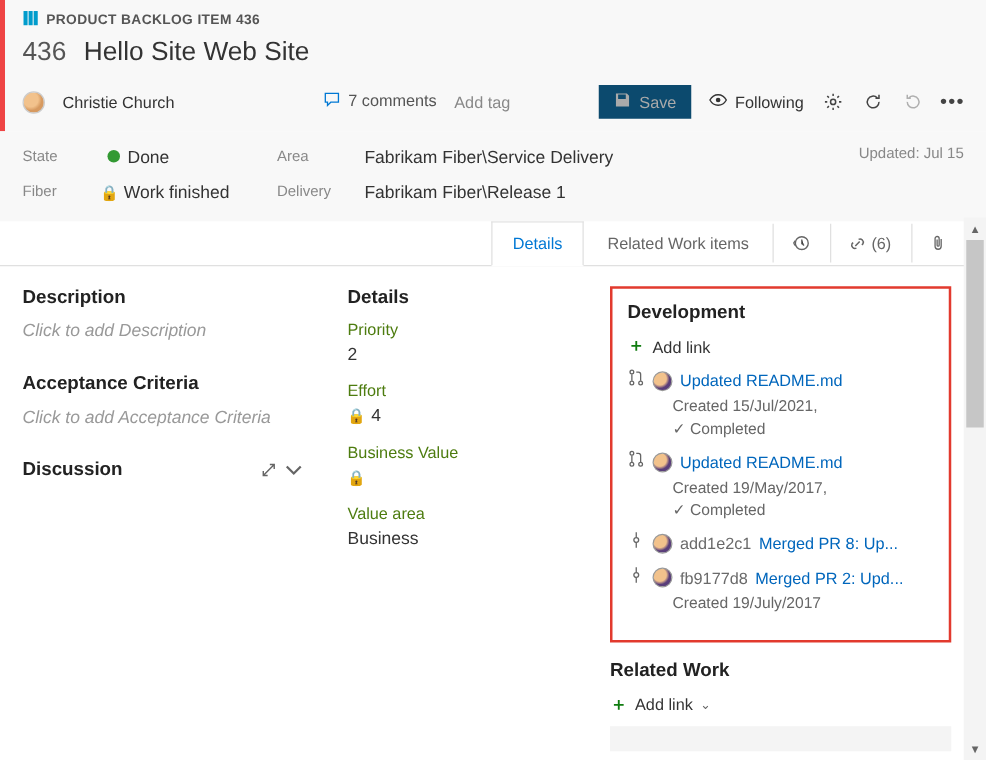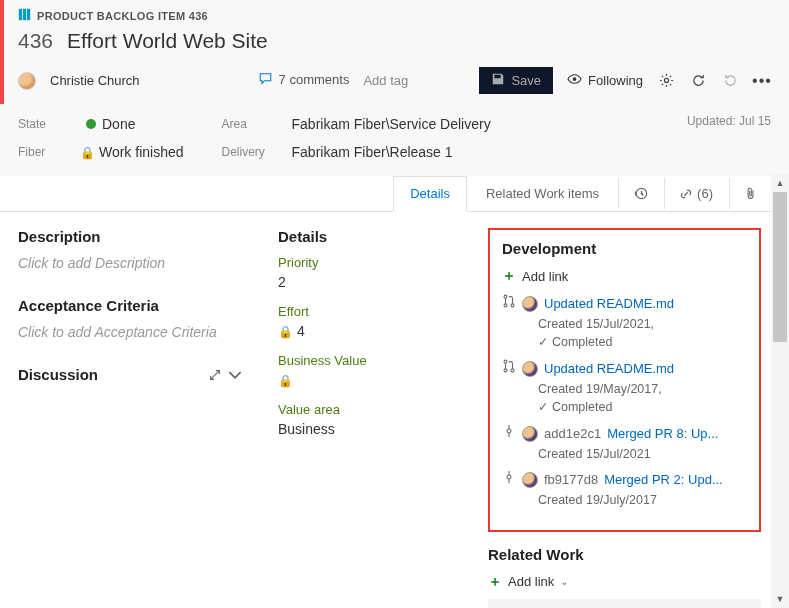--- a/index.html
+++ b/index.html
@@ -9,21 +9,21 @@
   .title-row { display: flex; align-items: baseline; gap: 14px; padding: 2px 0 10px 6px; }
   .id-large { font-size: 21px; color: #555; }
   .title-large { font-size: 21px; color: #333; }
   .meta-row { display: flex; align-items: center; padding: 4px 0 10px 6px; gap: 14px; }
   .avatar { width: 18px; height: 18px; border-radius: 50%; background: radial-gradient(circle at 35% 35%,#f2c28c 40%, #d79a60 60%); border:1px solid #ccc; display:inline-block; vertical-align:middle;}
   .assignee { font-size: 13px; color: #333; }
   .spacer { flex: 1; }
   .comments { display: flex; gap: 6px; color: #555; font-size: 13px; }
   .addtag { color: #888; font-size: 13px; }
   .toolbar { display:flex; align-items:center; gap:14px;}
-  .save-btn { display:flex; align-items:center; gap:6px; background:#0f172a; color:#aaa; padding:5px 12px; font-size:13px;}
+  .save-btn { display:flex; align-items:center; gap:6px; background:#0c4a6e; color:#aaa; padding:5px 12px; font-size:13px;}
   .following { display:flex; align-items:center; gap:6px; color:#333; font-size:13px;}
   .icon-btn { width:18px; height:18px; display:flex; align-items:center; justify-content:center; color:#444;}
   .fields { display:flex; padding: 12px 18px 4px 18px; gap:38px; background:#f8f8f8; position:relative;}
   .fld-label { font-size: 12px; color:#888; width:50px;}
   .fld-row { display:flex; align-items:center; gap:12px; margin-bottom:12px;}
   .fld-value { font-size: 14px; color:#333;}
   .state-dot { width:10px; height:10px; border-radius:50%; background:#339933; display:inline-block; margin-right:6px; margin-left:6px;}
   .lock { color:#999; font-size:12px; margin-right:4px;}
   .updated { position:absolute; right:18px; top:10px; font-size:12px; color:#888;}
   .tabs { display:flex; align-items:center; justify-content:flex-end; border-bottom:1px solid #e0e0e0; padding: 0 18px; gap:2px; }
@@ -68,21 +68,21 @@
       <svg class="db-icon" viewBox="0 0 16 16">
           <rect x="1" y="1" width="4" height="14" fill="#009ccc"></rect>
           <rect x="6" y="1" width="4" height="14" fill="#009ccc"></rect>
           <rect x="11" y="1" width="4" height="14" fill="#009ccc"></rect>
         </svg>
     </span>
     <span>PRODUCT BACKLOG ITEM 436</span>
   </div>
   <div class="title-row">
     <span class="id-large">436</span>
-    <span class="title-large">Effort World Web Site</span>
+    <span class="title-large">Hello Site Web Site</span>
   </div>
   <div class="meta-row">
     <span class="avatar"></span>
     <span class="assignee">Christie Church</span>
     <span style="width:90px"></span>
     <span class="comments">
       <span>
         <svg width="15" height="14" viewBox="0 0 16 16">
             <path fill="none" stroke="#0078d4" stroke-width="1.2" d="M2 2h12v8H7l-3 3v-3H2z"></path>
           </svg>
@@ -250,21 +250,20 @@
       <div class="dev-item">
         <div class="dev-main">
           <span class="commit-i"><svg viewBox="0 0 16 16">
                 <circle cx="8" cy="8" r="2.2" fill="none" stroke="#666" stroke-width="1.2"></circle>
                 <path stroke="#666" stroke-width="1.2" d="M8 1v4.8M8 10.2V15"></path>
               </svg></span>
           <span class="mini-avatar"></span>
           <span class="hash">add1e2c1</span>
           <span class="link-text">Merged PR 8: Up...</span>
         </div>
-        <div class="sub-text">Created 15/Jul/2021</div>
       </div>
 
       <div class="dev-item">
         <div class="dev-main">
           <span class="commit-i"><svg viewBox="0 0 16 16">
                 <circle cx="8" cy="8" r="2.2" fill="none" stroke="#666" stroke-width="1.2"></circle>
                 <path stroke="#666" stroke-width="1.2" d="M8 1v4.8M8 10.2V15"></path>
               </svg></span>
           <span class="mini-avatar"></span>
           <span class="hash">fb9177d8</span>

